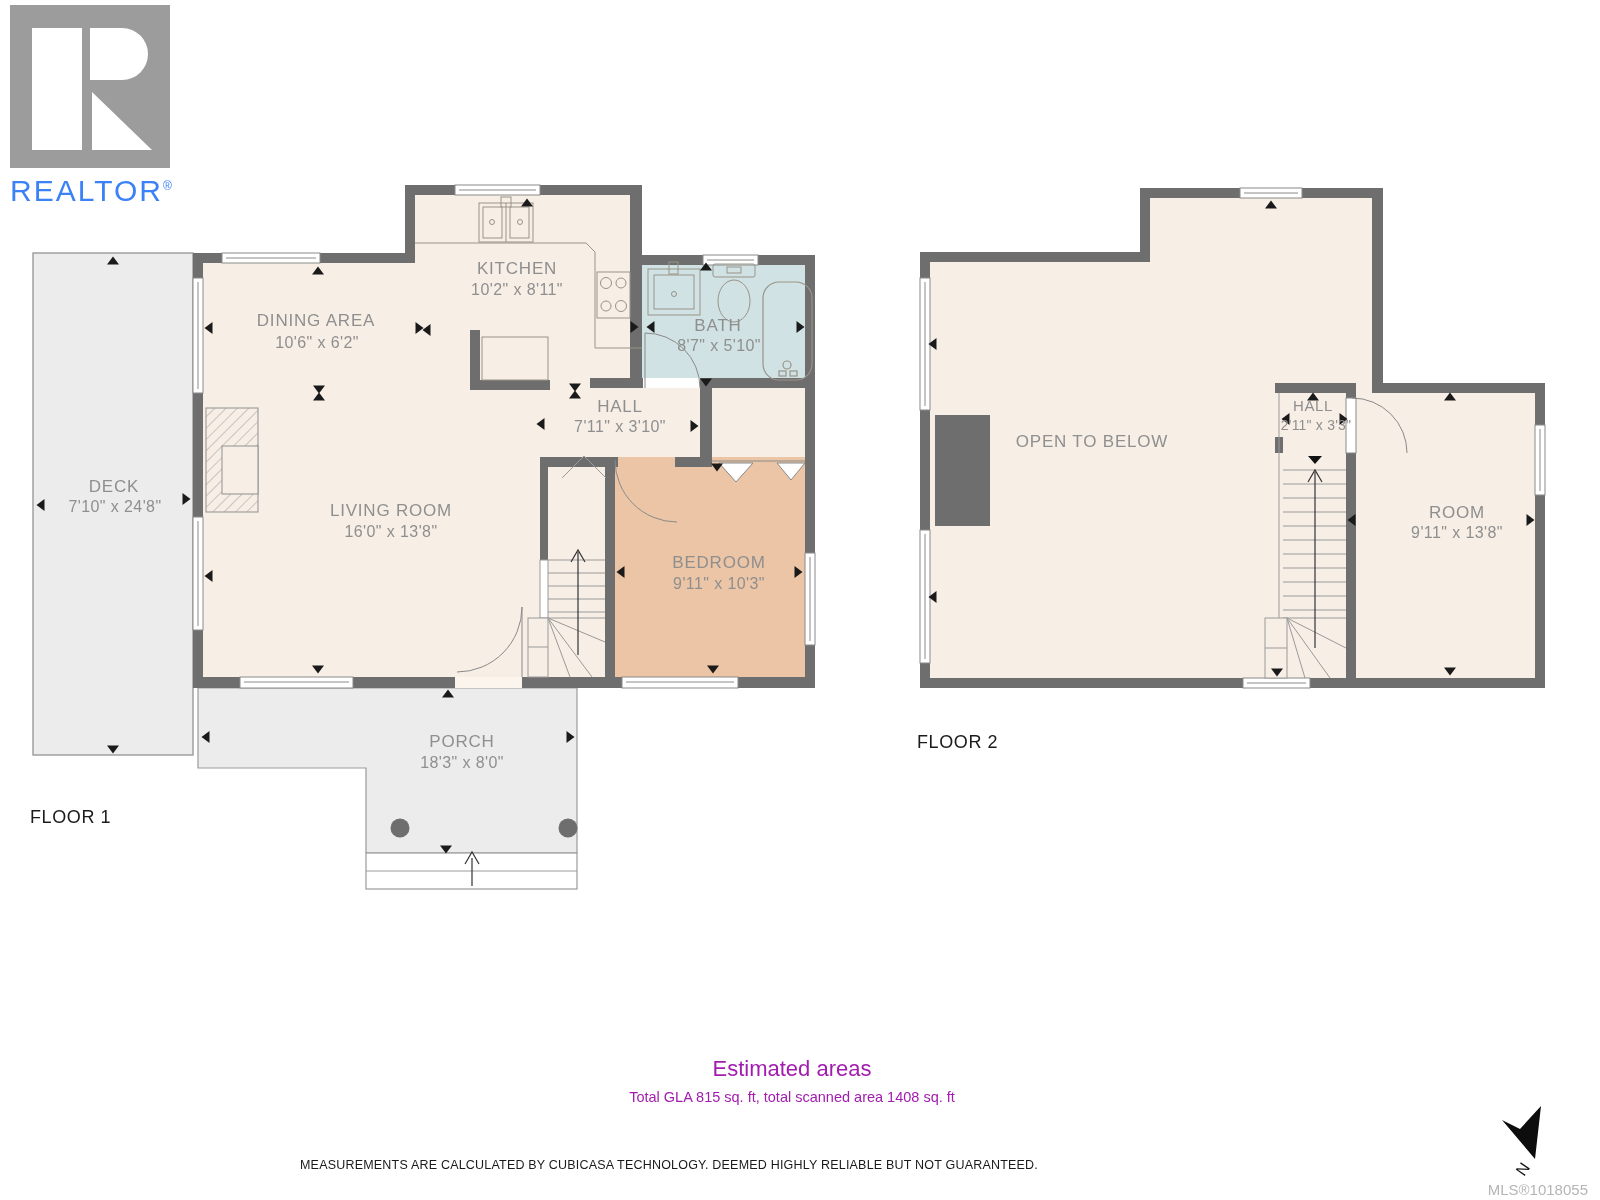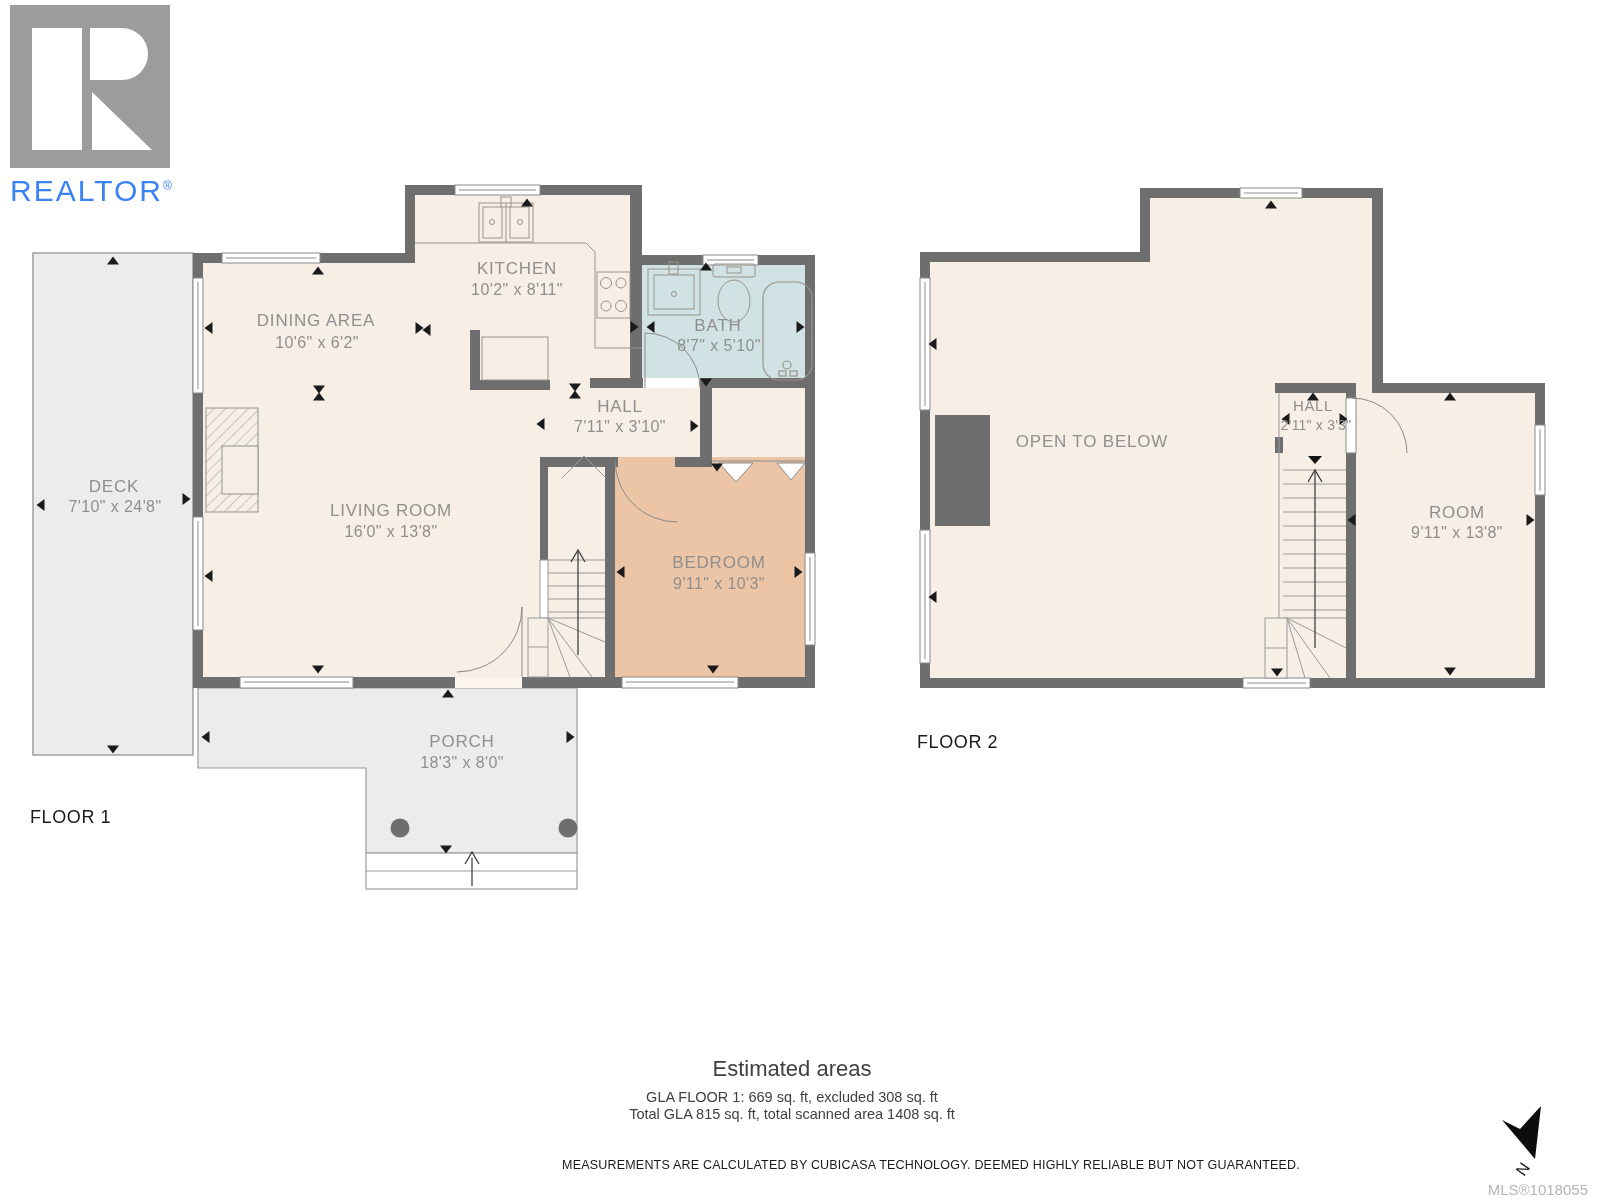--- a/index.html
+++ b/index.html
@@ -24,26 +24,26 @@
 
   
   #logo-word{
     left:10px;top:174px;width:176px;color:#3b82f6;font-size:30px;
     letter-spacing:2px;font-weight:400;
   }
   #logo-word sup{font-size:12px;letter-spacing:0;}
 
   
   #summary-block{
-    left:392px;top:1056px;width:800px;text-align:center;color:#404040;
+    left:392px;top:1056px;width:800px;text-align:center;color:#a21caf;
   }
   #summary-title{font-size:22px;margin:0 0 7px 0;font-weight:400;}
   .summary-line{font-size:14.5px;line-height:16.5px;}
   #disclaimer{
-    left:300px;top:1158px;width:1000px;text-align:right;color:#1a1a1a;
+    left:300px;top:1158px;width:1000px;text-align:left;color:#1a1a1a;
     font-size:12.5px;letter-spacing:.2px;
   }
   #mls{
     right:12px;bottom:2px;color:#b5b5b5;font-size:15px;
   }
 </style>
 </head>
 <body>
 
 <svg id="plan-svg" width="1600" height="1200" viewBox="0 0 1600 1200">
@@ -344,19 +344,18 @@
   <g>
     <polygon points="1535,1159 1541,1106 1520,1129 1502,1120" fill="#0d0d0d"></polygon>
     <text x="1524" y="1177" transform="rotate(-55 1524 1177)" font-size="16" fill="#111">N</text>
   </g>
 </svg>
 
 <div id="logo-word" class="abs"><span>REALTOR</span><sup>®</sup></div>
 
 <div id="summary-block" class="abs">
   <div id="summary-title">Estimated areas</div>
-  <div class="summary-line">GLA FLOOR 1: 669 sq. ft, excluded 308 sq. ft</div>
   <div class="summary-line">Total GLA 815 sq. ft, total scanned area 1408 sq. ft</div>
 </div>
 
 <div id="disclaimer" class="abs">MEASUREMENTS ARE CALCULATED BY CUBICASA TECHNOLOGY. DEEMED HIGHLY RELIABLE BUT NOT GUARANTEED.</div>
 
 <div id="mls" class="abs">MLS®1018055</div>
 
 </body></html>

